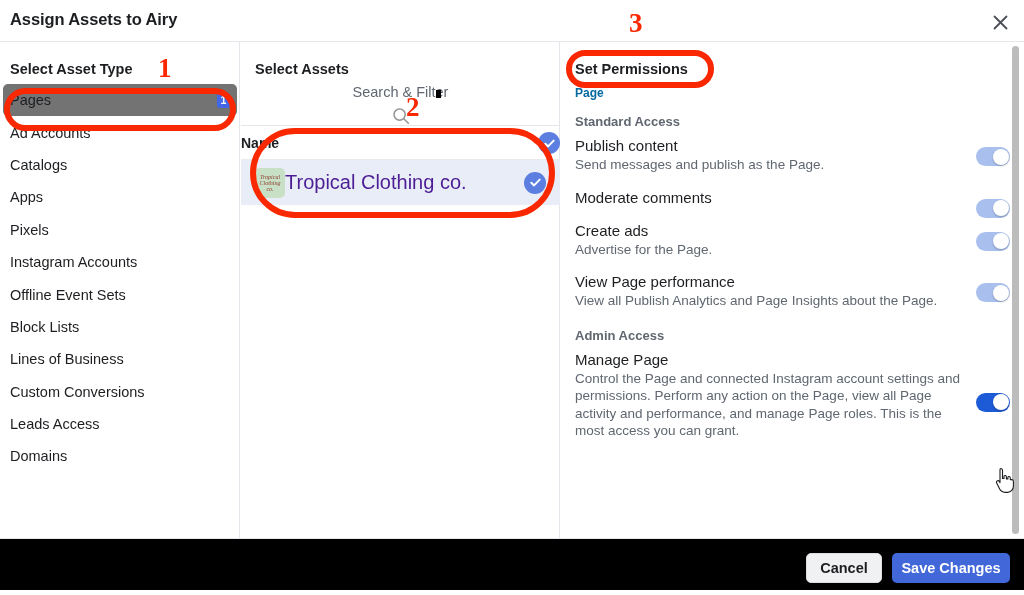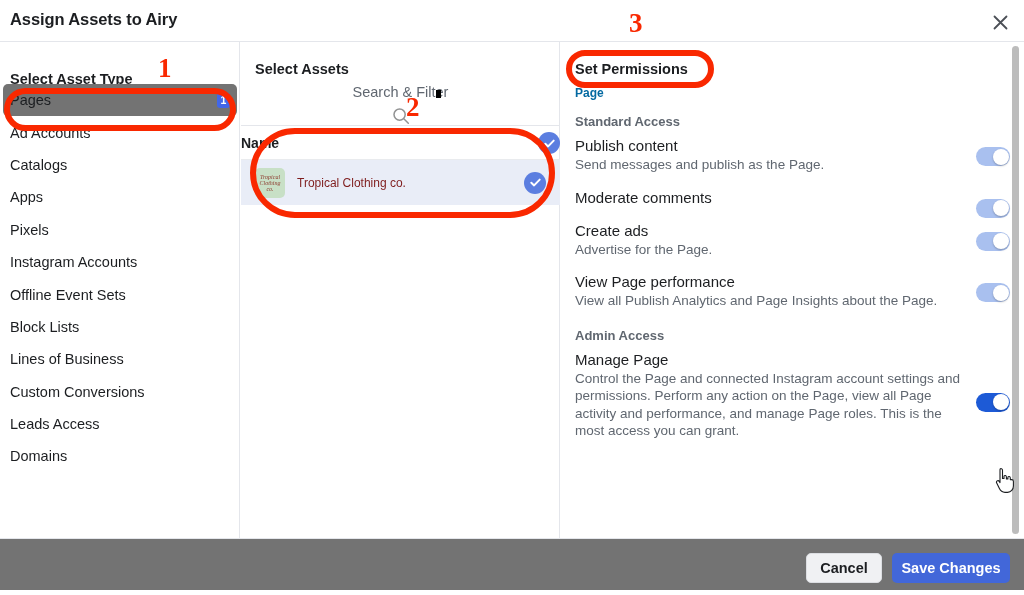--- a/index.html
+++ b/index.html
@@ -56,21 +56,21 @@
     width: 463px; height: 496px;
     background: #ffffff;
     overflow: hidden;
   }
 
   .col-heading {
     font-size: 14.5px; font-weight: bold; color: #1c1e21;
   }
 
   
-  .left-heading { position: absolute; left: 10px; top: 29px; }
+  .left-heading { position: absolute; left: 10px; top: 19px; }
   .asset-list { position: absolute; left: 0; top: 42px; width: 240px; }
   .asset-item {
     position: relative;
     height: 32.4px;
     display: flex; align-items: center;
     padding: 0 10px;
     font-size: 14.5px; color: #1c1e21;
     cursor: pointer;
   }
   .asset-item.selected {
@@ -147,22 +147,21 @@
     width: 24px; height: 18px;
     color: #8d3b2e;
     font-size: 6px;
     font-family: "Liberation Serif", serif;
     font-style: italic;
     line-height: 6px;
     text-align: center;
   }
   .asset-row-name {
     flex: 1 1 auto;
-    margin-left: 12px;
-    font-size: 12px; color: #7f1d1d;
+    font-size: 20px; color: #4c1d95;
   }
   .check-circle {
     width: 22px; height: 22px; flex: 0 0 auto;
     border-radius: 50%;
     background: #5b7ee0;
     display: flex; align-items: center; justify-content: center;
     cursor: pointer;
   }
   .check-circle svg { display: block; }
   .right-heading { position: absolute; left: 14px; top: 19px; }
@@ -209,21 +208,21 @@
     width: 7px; height: 488px;
     border-radius: 4px;
     background: #bcbcbc;
     cursor: pointer;
   }
 
   
   .footer {
     position: absolute; left: 0; top: 538px;
     width: 1024px; height: 52px;
-    background: #737373;
+    background: #000000;
     border-top: 1px solid #e4e6eb;
   }
   .btn {
     position: absolute; top: 14px;
     height: 30px;
     border-radius: 5px;
     font-size: 14.5px; font-weight: bold;
     display: flex; align-items: center; justify-content: center;
     cursor: pointer;
   }

